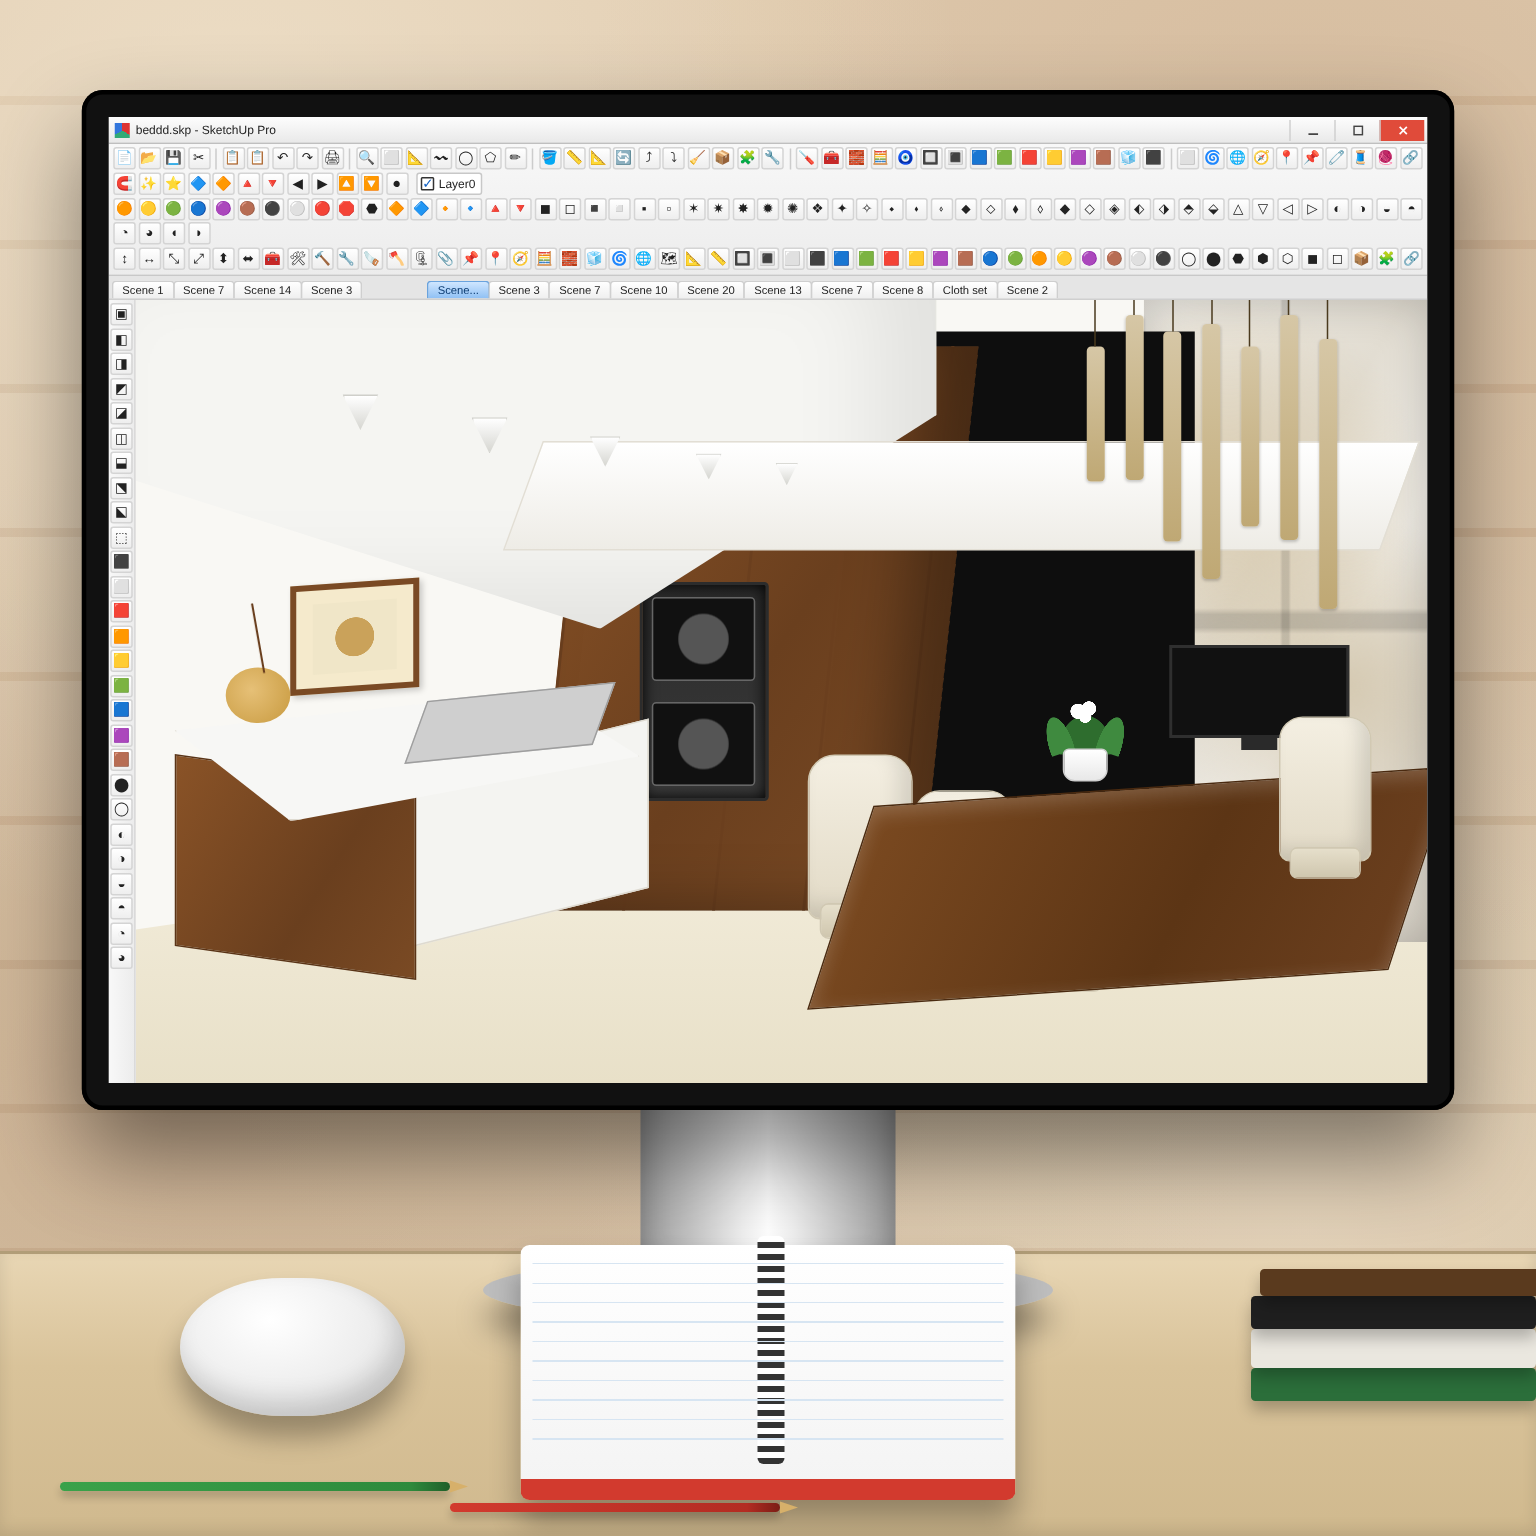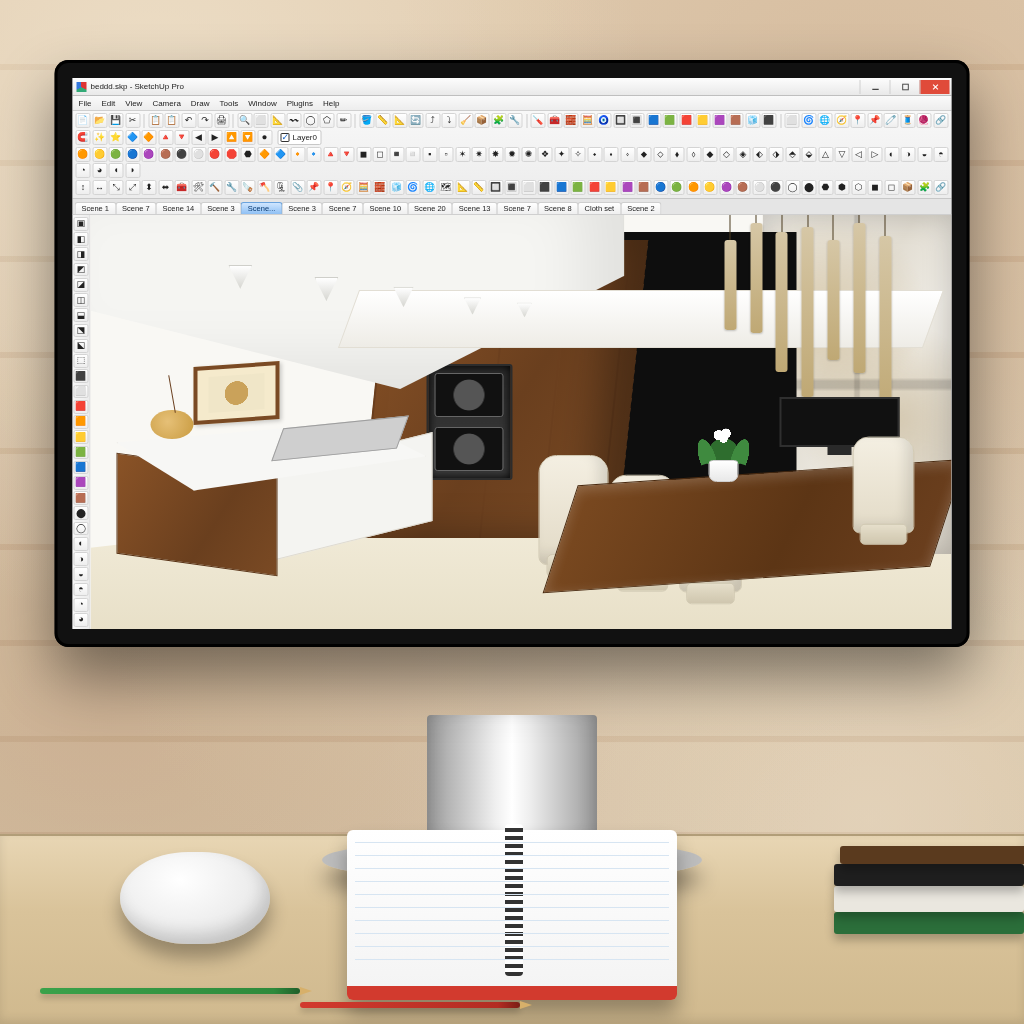--- a/index.html
+++ b/index.html
@@ -34,21 +34,21 @@
   .desk {
     position: absolute; left:0; right:0; bottom:0; height:190px;
     background: linear-gradient(#e8d6b4,#d9c39a 40%,#d0b98e);
     border-top:2px solid rgba(0,0,0,.15);
     box-shadow: 0 -4px 10px rgba(0,0,0,.1) inset;
   }
 
   
   .monitor {
     position:absolute; top:60px; left:50%; transform:translateX(-50%);
-    width:915px; height:587px;
+    width:915px; height:680px;
     background:#111; border-radius:14px;
     box-shadow: 0 30px 60px rgba(0,0,0,.45), inset 0 0 0 3px #000;
     padding:18px;
   }
   .stand-neck{
     position:absolute; left:50%; top:715px; transform:translateX(-50%);
     width:170px; height:140px;
     background:linear-gradient(90deg,#9a9a9a,#efefef 40%,#ffffff 50%,#efefef 60%,#9a9a9a);
     border-radius:4px;
     box-shadow: inset 0 -10px 20px rgba(0,0,0,.2);
@@ -115,21 +115,21 @@
 
   .scene-tabs{
     height:16px; background:#e5e5e5; border-bottom:1px solid #cfcfcf;
     display:flex; align-items:flex-end; gap:0; padding-left:2px; overflow:hidden;
   }
   .scene-tab{
     padding:1px 6px; border:1px solid #cfcfcf; border-bottom:none;
     background:linear-gradient(#ffffff,#efefef); border-radius:3px 3px 0 0;
     white-space:nowrap; margin-right:-1px; font-size:7.5px;
   }
-  .scene-tab.active{ background:linear-gradient(#cfe6ff,#8fc0f4); border-color:#6aa3dd; color:#0a3a70;}
+  .scene-tab.active{ background:linear-gradient(#cfe6ff,#8fc0f4); border-color:#6aa3dd; color:#0a3a70;margin-left:44px;}
 
   .workspace{ flex:1; display:flex; min-height:0;}
   .side-toolbar{
     width:18px; background:linear-gradient(90deg,#f8f8f8,#ececec);
     border-right:1px solid #cfcfcf;
     display:flex; flex-direction:column; gap:1.5px; padding:2px 1px;
   }
   .side-toolbar .tbtn{width:15px;height:15px;}
 
   .viewport{
@@ -360,31 +360,20 @@
           </div>
         <div class="win-btn close">
             <svg viewBox="0 0 10 10">
               <line x1="2" y1="2" x2="8" y2="8" stroke="#fff" stroke-width="1.4"></line>
               <line x1="8" y1="2" x2="2" y2="8" stroke="#fff" stroke-width="1.4"></line>
             </svg>
           </div>
       </div>
     </div>
 
-    <div class="menubar" id="menubar">
-        <span>File</span>
-        <span>Edit</span>
-        <span>View</span>
-        <span>Camera</span>
-        <span>Draw</span>
-        <span>Tools</span>
-        <span>Window</span>
-        <span>Plugins</span>
-        <span>Help</span>
-      </div>
 
     <div class="toolbars">
       <div class="tool-row" id="trow0">
           <div class="tbtn">📄</div>
           <div class="tbtn">📂</div>
           <div class="tbtn">💾</div>
           <div class="tbtn">✂</div>
           <div class="sep"></div>
           <div class="tbtn">📋</div>
           <div class="tbtn">📋</div>

